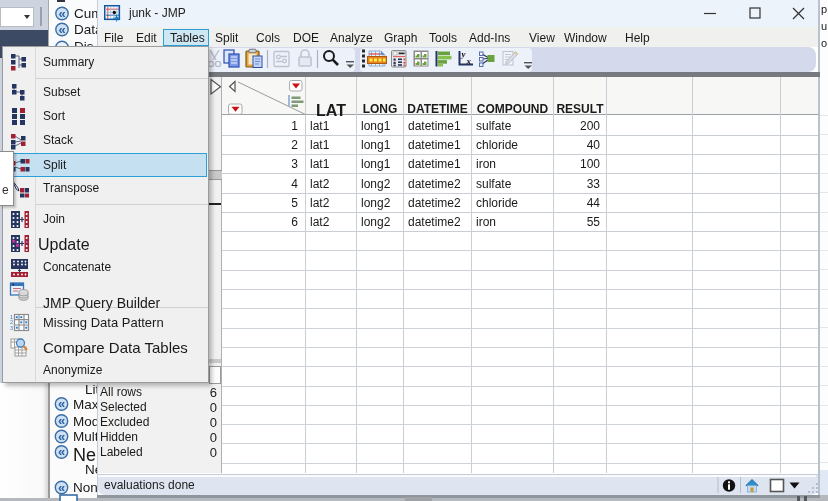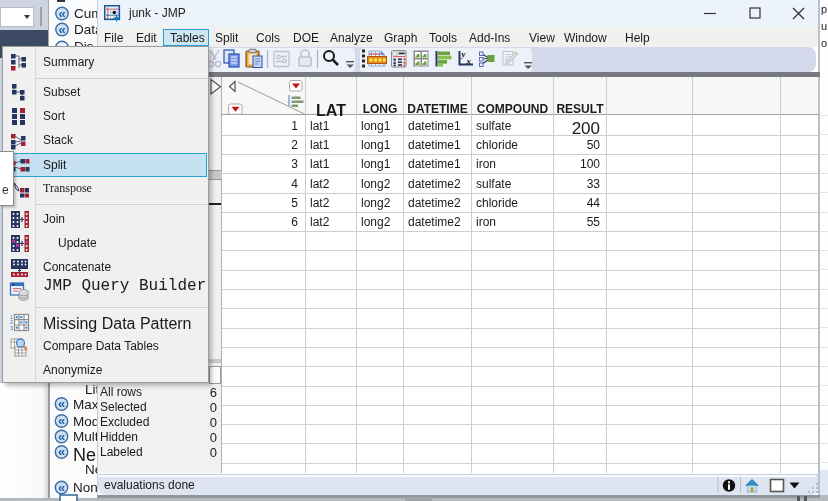--- a/index.html
+++ b/index.html
@@ -291,26 +291,26 @@
   <div class="t" style="left:40px;top:60.8px;width:36px;text-align:right;font-size:12px;">2</div>
   <div class="t" style="left:40px;top:80.2px;width:36px;text-align:right;font-size:12px;">3</div>
   <div class="t" style="left:40px;top:99.5px;width:36px;text-align:right;font-size:12px;">4</div>
   <div class="t" style="left:40px;top:118.8px;width:36px;text-align:right;font-size:12px;">5</div>
   <div class="t" style="left:40px;top:138.2px;width:36px;text-align:right;font-size:12px;">6</div>
 
   <div class="t" style="left:88px;top:41.5px;font-size:12px;">lat1</div>
   <div class="t" style="left:139px;top:41.5px;font-size:12px;">long1</div>
   <div class="t" style="left:186px;top:41.5px;font-size:12px;">datetime1</div>
   <div class="t" style="left:254px;top:41.5px;font-size:12px;">sulfate</div>
-  <div class="t" style="left:332px;top:41.5px;width:46px;text-align:right;font-size:17px;">200</div>
+  <div class="t" style="left:332px;top:41.5px;width:46px;text-align:right;font-size:12px;">200</div>
   <div class="t" style="left:88px;top:60.8px;font-size:12px;">lat1</div>
   <div class="t" style="left:139px;top:60.8px;font-size:12px;">long1</div>
   <div class="t" style="left:186px;top:60.8px;font-size:12px;">datetime1</div>
   <div class="t" style="left:254px;top:60.8px;font-size:12px;">chloride</div>
-  <div class="t" style="left:332px;top:60.8px;width:46px;text-align:right;font-size:12px;">50</div>
+  <div class="t" style="left:332px;top:60.8px;width:46px;text-align:right;font-size:12px;">40</div>
   <div class="t" style="left:88px;top:80.2px;font-size:12px;">lat1</div>
   <div class="t" style="left:139px;top:80.2px;font-size:12px;">long1</div>
   <div class="t" style="left:186px;top:80.2px;font-size:12px;">datetime1</div>
   <div class="t" style="left:254px;top:80.2px;font-size:12px;">iron</div>
   <div class="t" style="left:332px;top:80.2px;width:46px;text-align:right;font-size:12px;">100</div>
   <div class="t" style="left:88px;top:99.5px;font-size:12px;">lat2</div>
   <div class="t" style="left:139px;top:99.5px;font-size:12px;">long2</div>
   <div class="t" style="left:186px;top:99.5px;font-size:12px;">datetime2</div>
   <div class="t" style="left:254px;top:99.5px;font-size:12px;">sulfate</div>
   <div class="t" style="left:332px;top:99.5px;width:46px;text-align:right;font-size:12px;">33</div>
@@ -434,27 +434,27 @@
   <div class="abs" style="left:32px;top:0;width:1px;height:335px;background:#d9d9d9;"></div>
   <div class="abs" style="left:33px;top:31px;width:172px;height:1px;background:#d0d0d0;"></div>
   <div class="abs" style="left:33px;top:156.5px;width:172px;height:1px;background:#d0d0d0;"></div>
   <div class="abs" style="left:33px;top:259.5px;width:172px;height:1px;background:#d0d0d0;"></div>
   <div class="abs" style="left:1px;top:106px;width:203px;height:23.5px;background:#c5e0f0;border:1.5px solid #2aa0d9;"></div>
   <div class="t" style="left:40px;top:8px;font-size:12px;">Summary</div>
   <div class="t" style="left:40px;top:38px;font-size:12px;">Subset</div>
   <div class="t" style="left:40px;top:62px;font-size:12px;">Sort</div>
   <div class="t" style="left:40px;top:86px;font-size:12px;">Stack</div>
   <div class="t" style="left:40px;top:110.5px;font-size:12px;">Split</div>
-  <div class="t" style="left:40px;top:134px;font-size:12px;font-family:Liberation Serif, serif;">Transpose</div>
+  <div class="t" style="left:40px;top:134px;font-size:12px;">Transpose</div>
   <div class="t" style="left:40px;top:165px;font-size:12px;text-align:center;">Join</div>
-  <div class="t" style="left:55px;top:189px;font-size:12px;">Update</div>
+  <div class="t" style="left:35px;top:189px;font-size:16px;">Update</div>
   <div class="t" style="left:40px;top:213px;font-size:12px;">Concatenate</div>
-  <div class="t" style="left:40px;top:230px;font-size:16px;font-family:Liberation Mono, monospace;">JMP Query Builder</div>
-  <div class="t" style="left:40px;top:268px;font-size:16px;">Missing Data Pattern</div>
-  <div class="t" style="left:40px;top:292px;font-size:12px;">Compare Data Tables</div>
+  <div class="t" style="left:40px;top:248px;font-size:14px;">JMP Query Builder</div>
+  <div class="t" style="left:40px;top:268px;font-size:13px;">Missing Data Pattern</div>
+  <div class="t" style="left:40px;top:292px;font-size:15px;">Compare Data Tables</div>
   <div class="t" style="left:40px;top:316px;font-size:12px;">Anonymize</div>
 
   <svg class="abs" style="left:6px;top:5px;" width="22" height="22" viewBox="0 0 22 22">
     <path d="M 5 4 L 10 4 L 10 16 M 10 7 L 14 7 M 10 13 L 14 13" fill="none" stroke="#5a6788" stroke-width="1"></path>
     <rect x="2" y="2" width="4.5" height="4.5" fill="#25355f"></rect>
         <rect x="2" y="8" width="4.5" height="4.5" fill="#25355f"></rect>
     <rect x="2" y="14" width="4.5" height="4.5" fill="#a32033"></rect>
     <rect x="12.5" y="5" width="4.5" height="4.5" fill="#25355f"></rect>
         <rect x="12.5" y="11" width="4.5" height="4.5" fill="#25355f"></rect>
   </svg>

